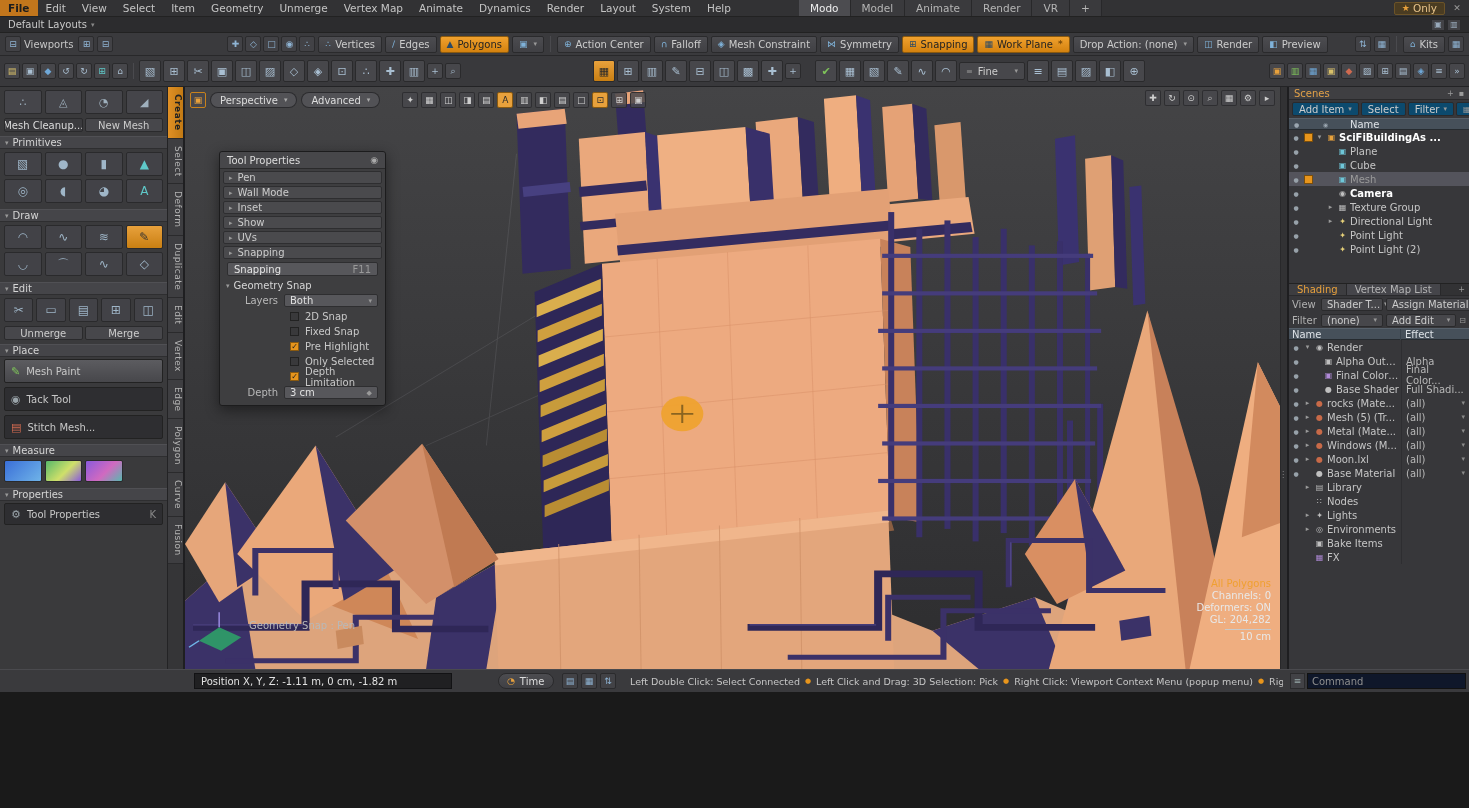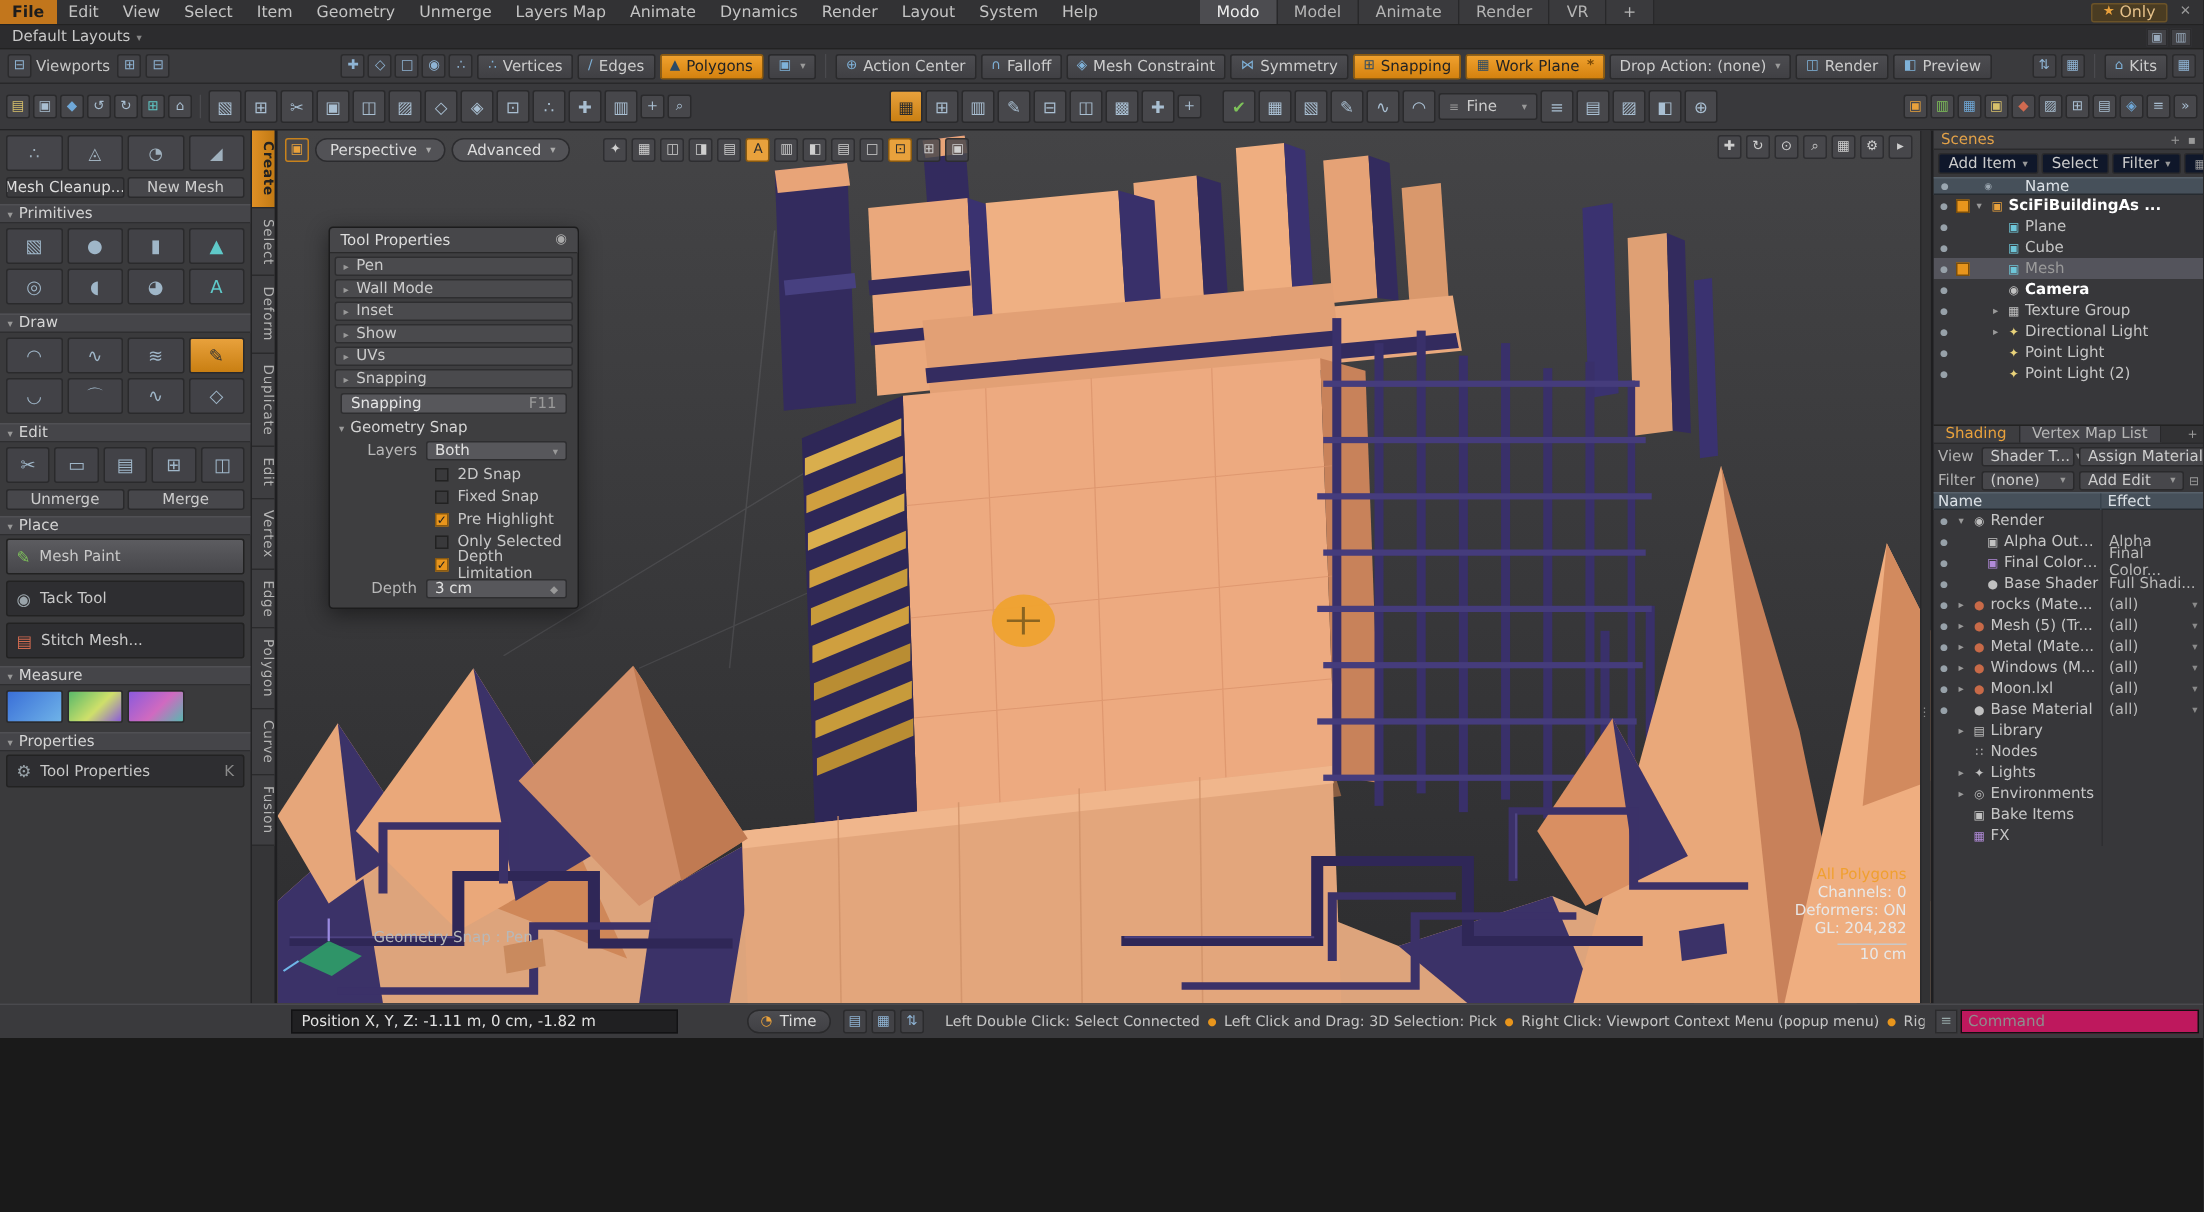--- a/index.html
+++ b/index.html
@@ -109,21 +109,21 @@
 .cb.checked{background:#e8951c;border-color:#8a5a10}
 .cb.checked .cbm{display:block}
 .cbl{color:#c8c8c8}
 
 .rightcol{width:182px;background:#37373a;border-left:2px solid #1e1e20;display:flex;flex-direction:column;flex:none;overflow:hidden}
 .rp-h{height:13px;background:#3f3f42;display:flex;align-items:center;padding:0 5px;gap:5px;border-bottom:1px solid #2a2a2c;flex:none}
 .rp-h .t{color:#e2a148}
 .rp-h .sp{flex:1}
 .hic{color:#9a9a9a;font-size:8px}
 .rp-btns{display:flex;gap:2px;padding:2px 3px;flex:none}
-.rp-btn{height:14px;background:#0f172a;border:1px solid #2a2a2c;border-radius:2px;display:flex;align-items:center;gap:4px;padding:0 6px;color:#ccc;white-space:nowrap}
+.rp-btn{height:14px;background:#0c4a6e;border:1px solid #2a2a2c;border-radius:2px;display:flex;align-items:center;gap:4px;padding:0 6px;color:#ccc;white-space:nowrap}
 .rp-btn .ddc{color:#999;font-size:7px}
 .colhead{height:12px;background:#46505a;border-top:1px solid #57616b;border-bottom:1px solid #262b30;display:flex;align-items:center;color:#dce1e6;padding:0 3px;gap:20px;flex:none}
 .colhead .mini-ic{font-size:6px;color:#9aa6b0;width:9px;text-align:center}
 .colhead .effh{width:66px;border-left:1px solid #39434d;padding-left:4px}
 .colhead .nmh{flex:1}
 .scenes-block{height:196px;display:flex;flex-direction:column;flex:none}
 .slist{flex:1;overflow:hidden}
 .srow{height:14px;display:flex;align-items:center;gap:2px;padding:0 2px}
 .srow.sel{background:#54545c}
 .srow .c1{width:10px;text-align:center;color:#97a1a9;font-size:6px;flex:none}
@@ -161,21 +161,21 @@
 .statusbar{position:absolute;left:0;right:0;bottom:0;height:23px;background:#3a3a3d;border-top:1px solid #4a4a4e}
 .pos-field{position:absolute;left:194px;top:3px;width:258px;height:16px;background:#202022;border:1px solid #121214;display:flex;align-items:center;padding:0 6px;color:#e2e2e2;white-space:nowrap;overflow:hidden}
 .time-btn{position:absolute;left:498px;top:3px;height:16px;width:56px;background:linear-gradient(#4c4c50,#404044);border:1px solid #2a2a2c;border-radius:8px;display:flex;align-items:center;gap:5px;padding:0 8px;color:#ddd}
 .time-btn .ci{color:#e8a13c;font-size:9px}
 .sb-icons{position:absolute;left:562px;top:3px;display:flex;gap:3px}
 .hints{position:absolute;left:630px;right:186px;top:0;bottom:0;display:flex;align-items:center;gap:5px;overflow:hidden;white-space:nowrap;color:#c6c6c6;font-size:9.5px}
 .hdot{color:#e8951c;font-size:7px}
 .hints .hdot:last-child{display:none}
 .cmdwrap{position:absolute;right:3px;top:3px;width:176px;height:16px;display:flex;gap:2px}
 .cmd-ico{width:15px;height:16px;background:#424246;border:1px solid #2b2b2d;color:#9aa;display:flex;align-items:center;justify-content:center;font-size:9px;flex:none}
-.cmd-input{flex:1;background:#be185d;border:1px solid #111;color:#bbb;font-size:10px;padding:0 4px;font-family:inherit;outline:none}
+.cmd-input{flex:1;background:#0f172a;border:1px solid #111;color:#bbb;font-size:10px;padding:0 4px;font-family:inherit;outline:none}
 .cmd-input::placeholder{color:#8e8e8e}
 </style>
 </head>
 <body>
 
 <div id="app">
 
   <div class="menubar">
     <div class="menu-items">
 
@@ -186,21 +186,21 @@
         <div class="menu-item">View</div>
 
         <div class="menu-item">Select</div>
 
         <div class="menu-item">Item</div>
 
         <div class="menu-item">Geometry</div>
 
         <div class="menu-item">Unmerge</div>
 
-        <div class="menu-item">Layers Map</div>
+        <div class="menu-item">Vertex Map</div>
 
         <div class="menu-item">Animate</div>
 
         <div class="menu-item">Dynamics</div>
 
         <div class="menu-item">Render</div>
 
         <div class="menu-item">Layout</div>
 
         <div class="menu-item">System</div>

